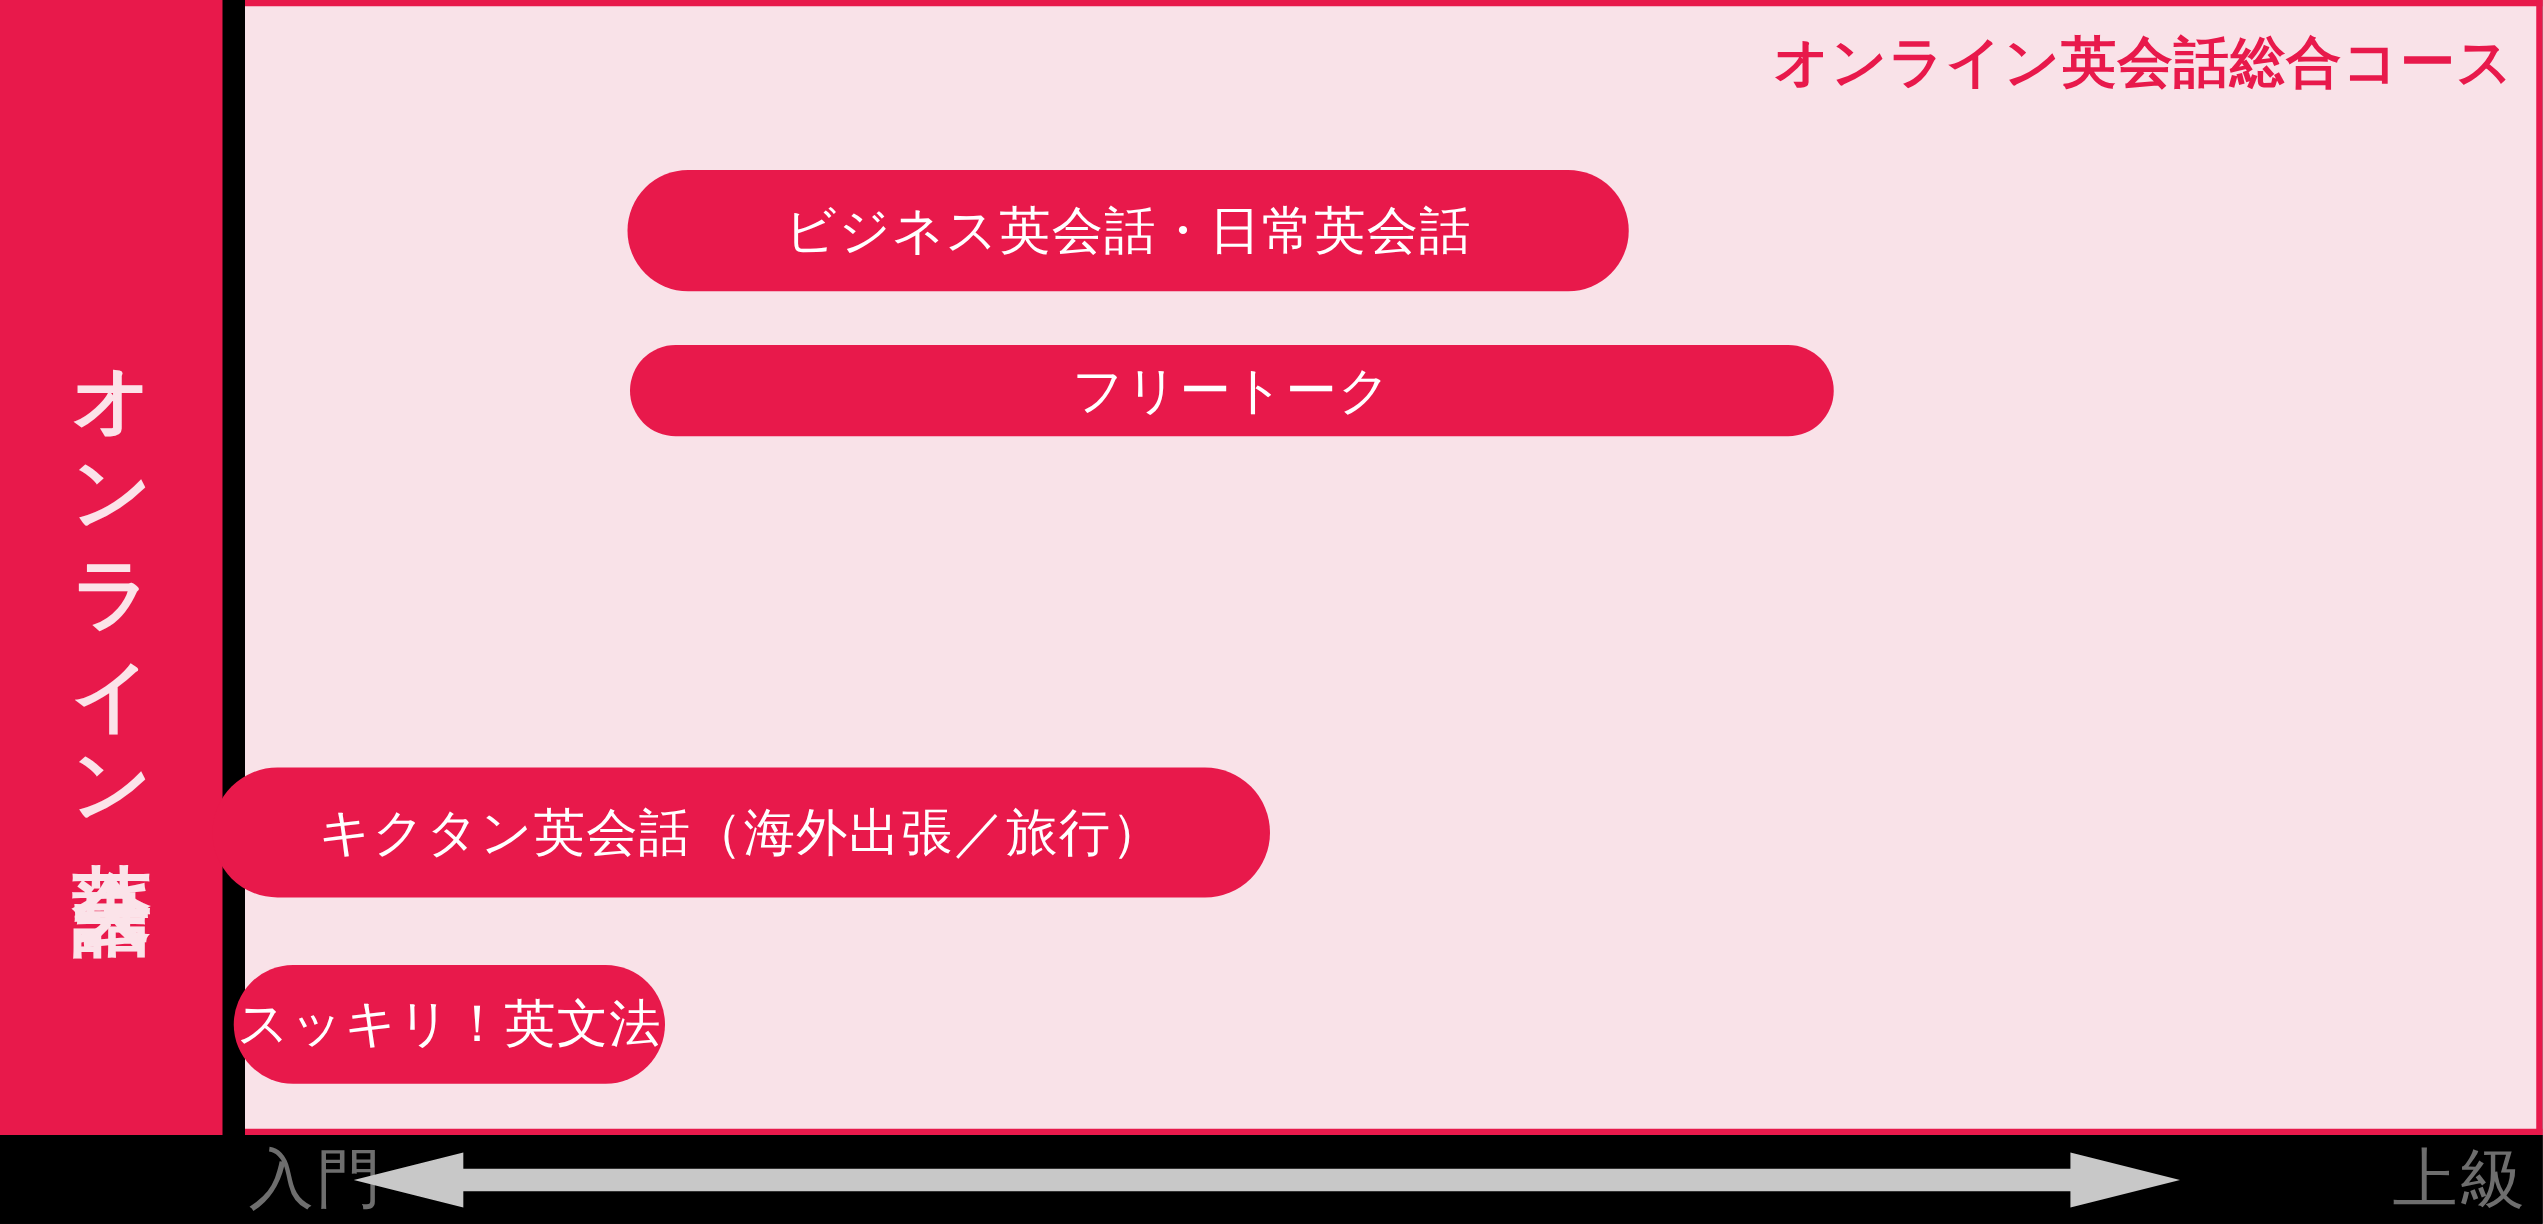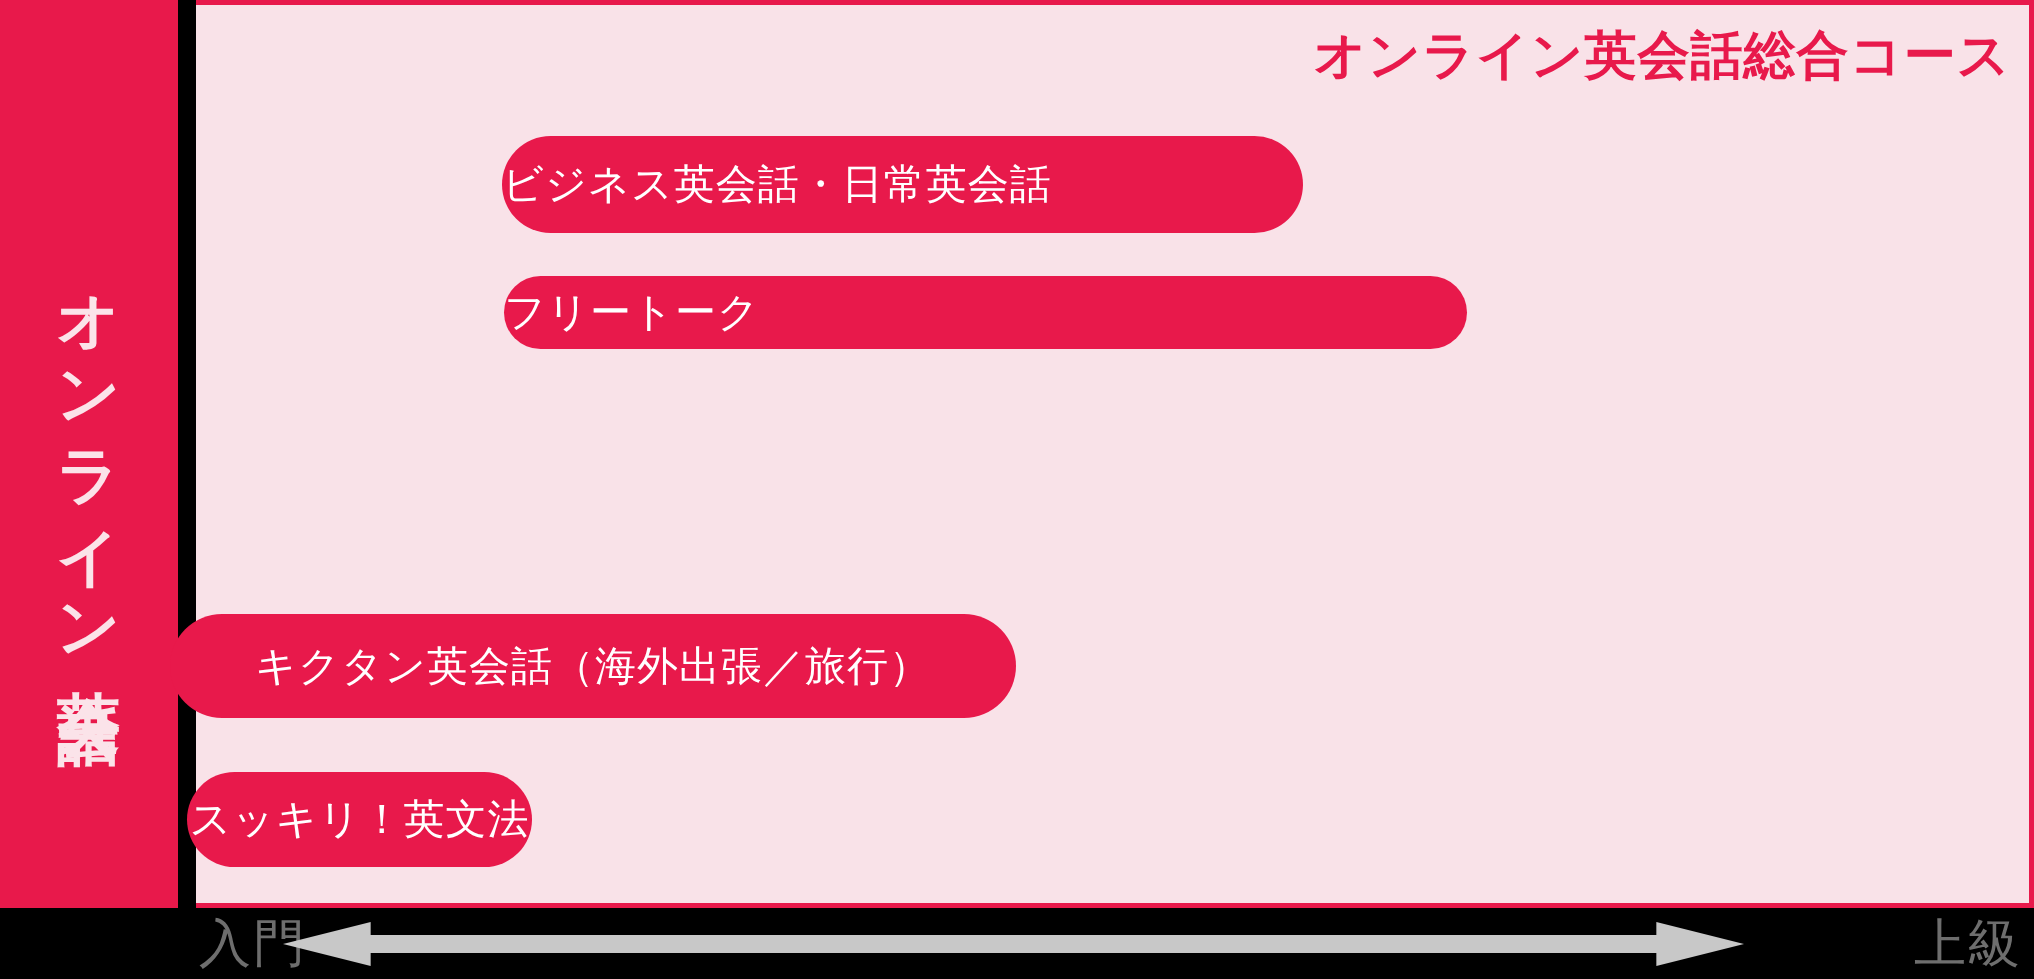--- a/index.html
+++ b/index.html
@@ -47,33 +47,34 @@
     background:#F9E2E8;
     border-top:5px solid #E8194B;
     border-right:5px solid #E8194B;
     border-bottom:5px solid #E8194B;
     box-sizing:border-box;
   }
   .panel-title{
     position:absolute;
     right:18px;top:16px;
     color:#E8194B;
-    font-size:52px;
+    font-size:44px;
     font-weight:bold;
     letter-spacing:1px;
     white-space:nowrap;
   }
 
   
   .pill{
     position:absolute;
     background:#E8194B;
     border-radius:999px;
     display:flex;
     align-items:center;
+    justify-content:center;
     color:#FFFFFF;
     font-size:41px;
     letter-spacing:1px;
     white-space:nowrap;
     box-sizing:border-box;
   }
   .pill-label{pointer-events:none;}
 
   
   #pill-0{left:306px; top:131px; width:801px; height:97px;}

